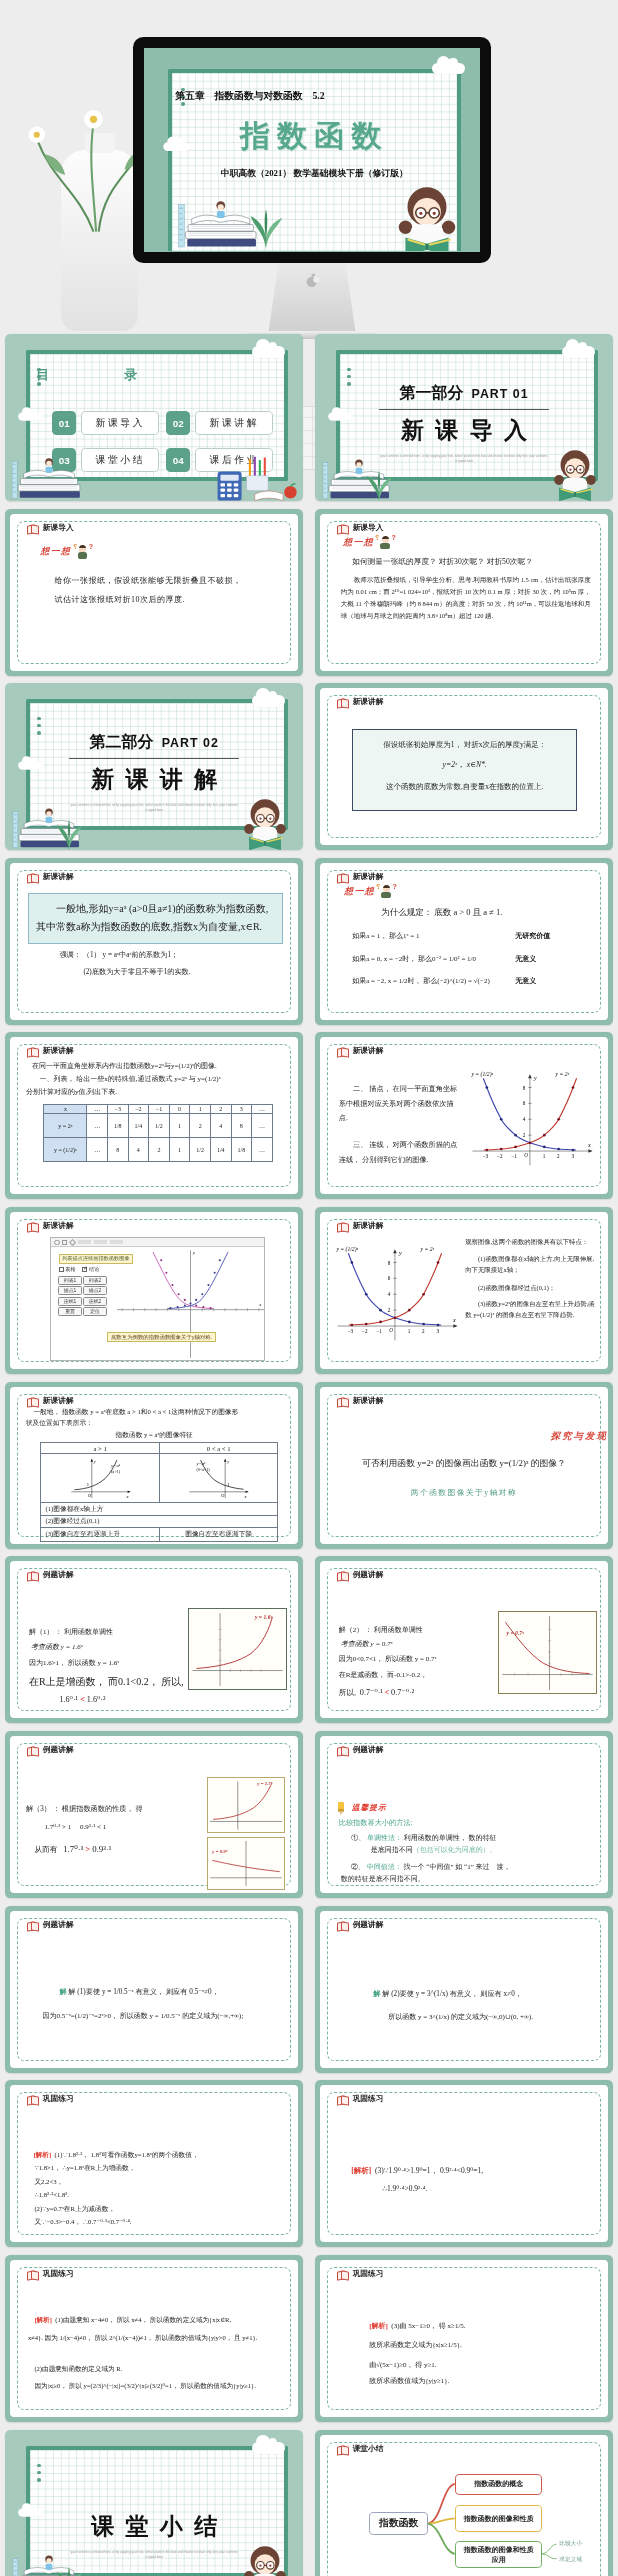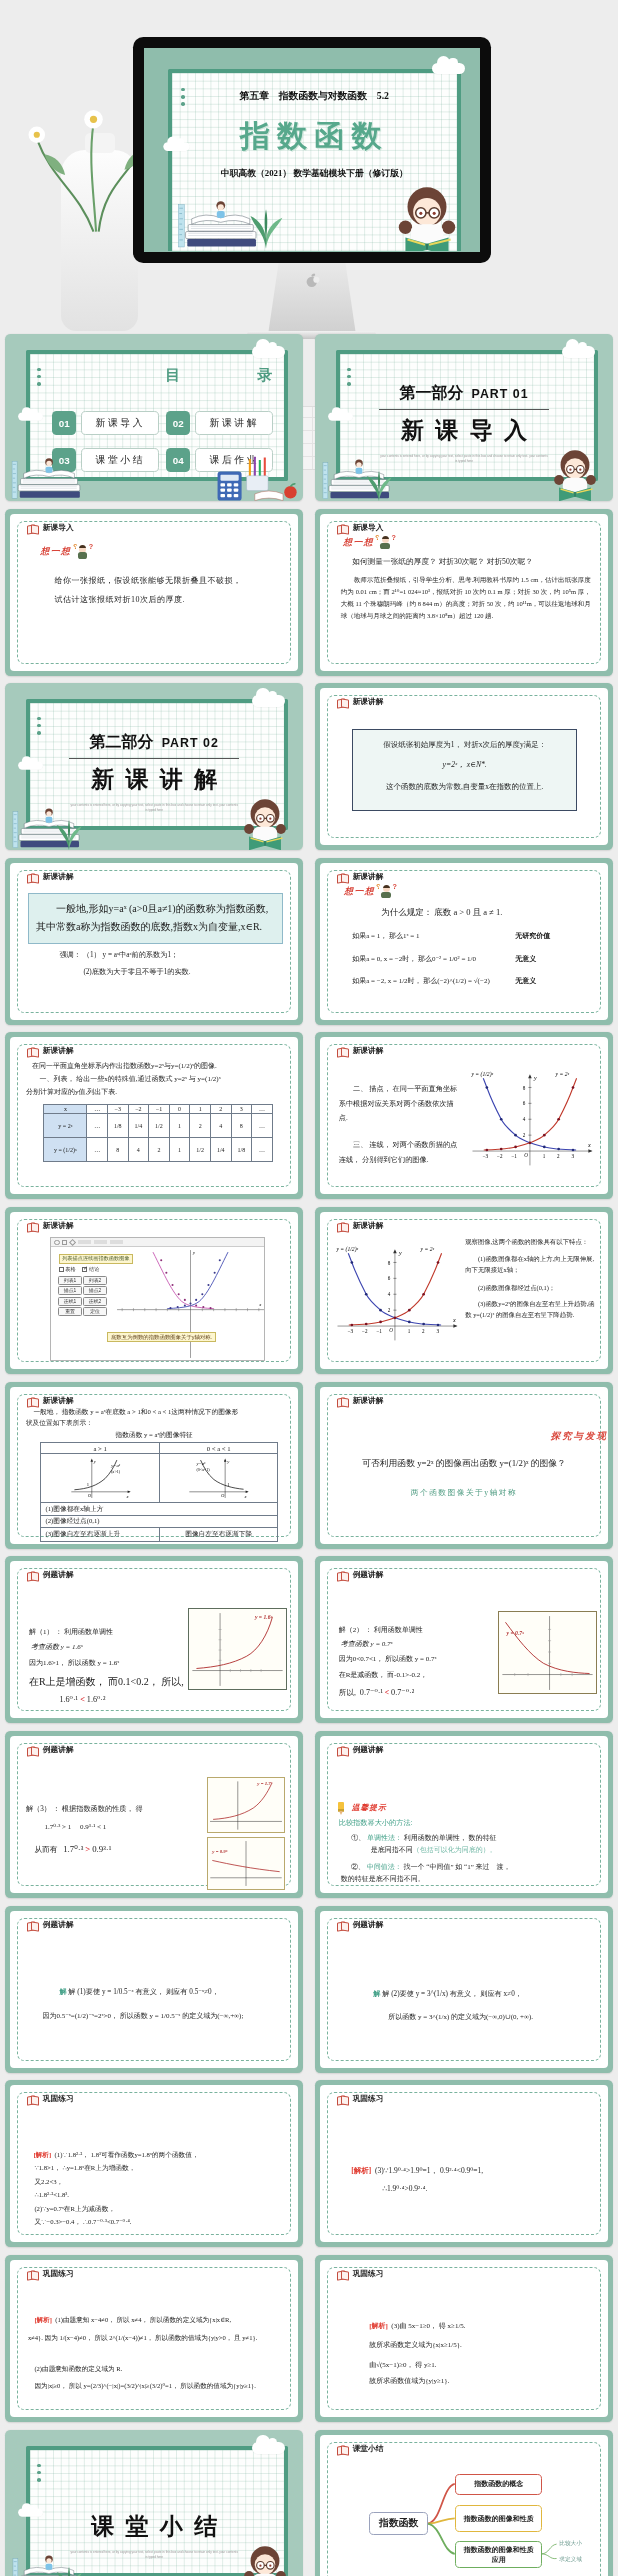--- a/index.html
+++ b/index.html
@@ -65,22 +65,22 @@
   .cloud::before{content:"";position:absolute;left:4.6px;top:-7.2px;width:13.4px;height:13.4px;background:#fff;border-radius:50%}
   .cloud::after{content:"";position:absolute;left:16.5px;top:-4.6px;width:9.3px;height:9.3px;background:#fff;border-radius:50%}
   .sec-line1{display:flex;align-items:baseline;gap:8.2px;justify-content:center}
   .sec-zh{font-family:"Liberation Serif",serif;font-size:16px;font-weight:bold;color:#111}
   .sec-en{font-size:12.4px;font-weight:bold;letter-spacing:1px;color:#111}
   .sec-hr{height:0.5px;background:#555;margin:5.2px auto 0;width:170px}
   .sec-title{font-family:"Liberation Serif",serif;font-size:23px;font-weight:bold;color:#111;
       text-align:center;letter-spacing:11.3px;text-indent:11.3px}
   .sec-ph{font-size:3.1px;color:#9a9a9a;text-align:center;line-height:1.7;width:170px;margin:0 auto}
   
-  .toc-title{font-family:"Liberation Serif",serif;font-size:15px;font-weight:bold;color:#4f9c82;
-      letter-spacing:31px;text-indent:31px;text-align:right}
+  .toc-title{font-family:"Liberation Serif",serif;font-size:13px;font-weight:bold;color:#4f9c82;
+      letter-spacing:31px;text-indent:31px;text-align:left}
   .toc-num{width:24px;height:24px;background:#5ca28a;border-radius:4.6px;color:#fff;font-size:9.8px;font-weight:bold;
       display:flex;align-items:center;justify-content:center}
   .toc-lab{width:78px;height:24px;background:#fff;border:0.5px solid #b9cfc6;border-radius:4.6px;margin-left:5.2px;
       display:flex;align-items:center;justify-content:center;font-family:"Liberation Serif",serif;
       font-size:9.8px;letter-spacing:2.6px;color:#1c1c1c}
   .toc-item{position:absolute;display:flex;align-items:center}
   
   table.vt{border-collapse:collapse}
   table.vt td,table.vt th{border:0.5px solid #6f7b8a;font-family:"Liberation Serif",serif;font-weight:normal;
       font-size:6px;text-align:center;color:#1c1c1c;padding:1px 1.5px}
@@ -93,21 +93,21 @@
   .cb.ck::after{content:"✓";position:absolute;left:0;top:-2.1px;font-size:5.7px;color:#222}
   
   .mmbox{position:absolute;border-radius:4.6px;background:#fff;display:flex;align-items:center;justify-content:center;
       text-align:center;font-weight:bold;color:#222}
   .pencilic{display:inline-block;width:6.7px;height:10.3px;background:linear-gradient(#f5c23c 70%,#caa12f 70%);
       border-radius:1px;position:relative;vertical-align:middle}
   .pencilic::after{content:"";position:absolute;left:1px;bottom:-4.1px;border:2.3px solid transparent;border-top:4.6px solid #e8b87f}
   
   .cover{position:absolute;background:#8fbdac;overflow:hidden}
   .cover .cframe{position:absolute;border:4.6px solid #4f9c82;border-radius:1.5px}
-  .cover .chapter{font-family:"Liberation Serif",serif;font-weight:bold;color:#111;text-align:center}
+  .cover .chapter{font-family:"Liberation Serif",serif;font-weight:bold;color:#111;}
   .cover .ctitle{font-weight:bold;color:#57a88c;text-align:center;font-family:"Liberation Sans",sans-serif}
   .cover .csub{font-family:"Liberation Serif",serif;font-weight:bold;color:#111;text-align:center}
   svg text{font-family:"Liberation Serif","DejaVu Serif",serif}
 </style>
 </head>
 <body>
 
 <svg width="0" height="0" style="position:absolute">
   <defs>
     <symbol id="sym-girl" viewBox="0 0 140 150">

